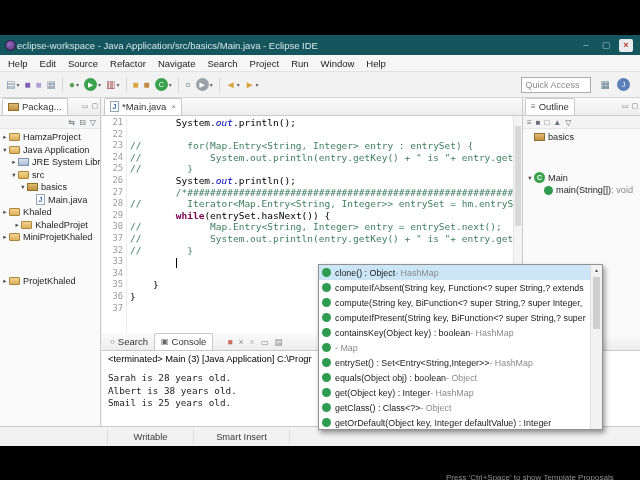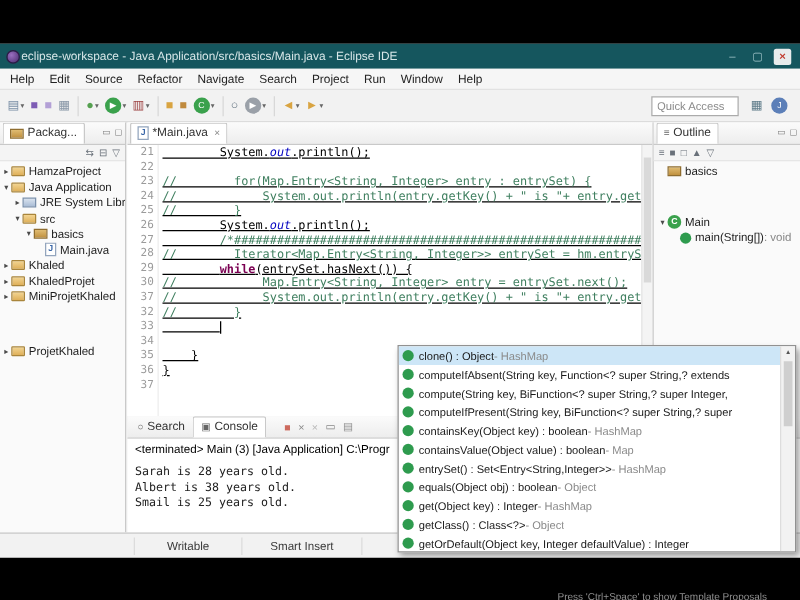--- a/index.html
+++ b/index.html
@@ -60,21 +60,21 @@
   .ic-pkg { width:11px; height:8px; background:linear-gradient(#E0BC72,#C1913F); border:1px solid #8F6D2F; }
   .ic-jfile { width:9px; height:11px; background:#FFF; border:1px solid #93A5BD; font-size:7px; font-weight:bold; color:#3A67A8; text-align:center; line-height:10px; }
   .ic-class { width:11px; height:11px; border-radius:50%; background:#3AA14C; color:#FFF; font-size:7px; font-weight:bold; text-align:center; line-height:11px; }
   .ic-method { width:9px; height:9px; border-radius:50%; background:#2E9B4E; }
 
   .editor-body { position:absolute; top:18px; left:0; right:0; bottom:0; background:#FFF; display:flex; overflow:hidden; }
   #gutter { width:25px; flex:none; background:#FFF; border-right:1px solid #EDEDED; text-align:right; padding:1px 3px 0 0;
     font-family:"DejaVu Sans Mono","Liberation Mono",monospace; font-size:8.8px; color:#9B9B9B; }
   .gln { height:11.6px; line-height:11.6px; }
   #code { flex:1; padding:1px 0 0 3px; font-family:"DejaVu Sans Mono","Liberation Mono",monospace; font-size:9.5px; color:#000; overflow:hidden; }
-  .cl { height:11.6px; line-height:11.6px; white-space:pre;text-decoration:underline; }
+  .cl { height:11.6px; line-height:11.6px; white-space:pre; }
   .seg-c { color:#3F7F5F; }
   .seg-k { color:#7B0052; font-weight:bold; }
   .seg-p { color:#000; }
   .seg-st { color:#0000C0; font-style:italic; }
   .caret { display:inline-block; width:1px; height:10px; background:#000; vertical-align:middle; }
   #vscroll { width:9px; flex:none; background:#F4F4F4; border-left:1px solid #E4E4E4; position:relative; }
   #vthumb { position:absolute; left:1px; right:1px; top:10px; height:100px; background:#D9D9D9; }
 
   #console-panel { left:102px; top:298px; width:538px; height:93px; background:#F2F2F2; }
   #console-tabs { height:18px; display:flex; align-items:flex-end; background:linear-gradient(#FBFBFB,#EDEDED);
@@ -87,21 +87,21 @@
   .term-line { font-size:9.3px; color:#000; margin-bottom:8px; white-space:pre; }
   .cout { font-family:"DejaVu Sans Mono","Liberation Mono",monospace; font-size:9.3px; line-height:12.5px; color:#222; white-space:pre; }
 
   #statusbar { position:absolute; left:0; top:391px; width:640px; height:20px; background:#F2F2F2; border-top:1px solid #C9C9C9;
     display:flex; align-items:center; font-size:9.3px; color:#3A3A3A; }
   .sspacer { width:108px; height:14px; border-right:1px solid #DCDCDC; }
   .scell { text-align:center; height:14px; line-height:14px; border-right:1px solid #DCDCDC; }
   #st-writable { width:86px; }
   #st-insert { width:96px; }
 
-  #popup { position:absolute; left:318px; top:276px; width:319px; height:166px; background:#FFF;
+  #popup { position:absolute; left:318px; top:264px; width:285px; height:166px; background:#FFF;
     border:1px solid #919191; box-shadow:2px 3px 5px rgba(0,0,0,.4); z-index:50; overflow:hidden; }
   #popup-list { margin-right:12px; overflow:hidden; }
   .prow { height:15px; display:flex; align-items:center; gap:4px; padding:0 3px; font-size:8.9px; white-space:nowrap; overflow:hidden; }
   .prow.sel { background:#CDE6F7; }
   .ptext { display:flex; white-space:nowrap; overflow:hidden; }
   .psig { color:#1A1A1A; }
   .pfrom { color:#8A8A8A; }
   #popup-scroll { position:absolute; right:0; top:0; bottom:0; width:12px; background:#F2F2F2; border-left:1px solid #DDD; }
   .scroll-arrow { display:block; font-size:6px; color:#555; text-align:center; height:11px; line-height:11px; }
   #popup-thumb { position:absolute; left:2px; right:2px; top:12px; height:52px; background:#CFCFCF; }
@@ -252,21 +252,21 @@
           <div class="trow" style="padding-left: 28px;">
             <span class="tw"></span>
             <span class="ic ic-jfile">J</span>
             <span class="tlabel">Main.java</span>
           </div>
           <div class="trow" style="padding-left: 1px;">
             <span class="tw">▸</span>
             <span class="ic ic-folder"></span>
             <span class="tlabel">Khaled</span>
           </div>
-          <div class="trow" style="padding-left: 1px;">
+          <div class="trow" style="padding-left: 1px; justify-content: center;">
             <span class="tw">▸</span>
             <span class="ic ic-folder"></span>
             <span class="tlabel">KhaledProjet</span>
           </div>
           <div class="trow" style="padding-left: 1px;">
             <span class="tw">▸</span>
             <span class="ic ic-folder"></span>
             <span class="tlabel">MiniProjetKhaled</span>
           </div>
           <div class="trow" style="padding-left: 1px; margin-top: 31px;">
@@ -432,21 +432,20 @@
         <div class="prow">
           <span class="ic ic-method"></span>
           <span class="ptext">
             <span class="psig">containsKey(Object key) : boolean</span>
             <span class="pfrom"> - HashMap</span>
           </span>
         </div>
         <div class="prow">
           <span class="ic ic-method"></span>
           <span class="ptext">
-            <span class="psig">containsValue(Object value) : boolean</span>
             <span class="pfrom"> - Map</span>
           </span>
         </div>
         <div class="prow">
           <span class="ic ic-method"></span>
           <span class="ptext">
             <span class="psig">entrySet() : Set&lt;Entry&lt;String,Integer&gt;&gt;</span>
             <span class="pfrom"> - HashMap</span>
           </span>
         </div>

